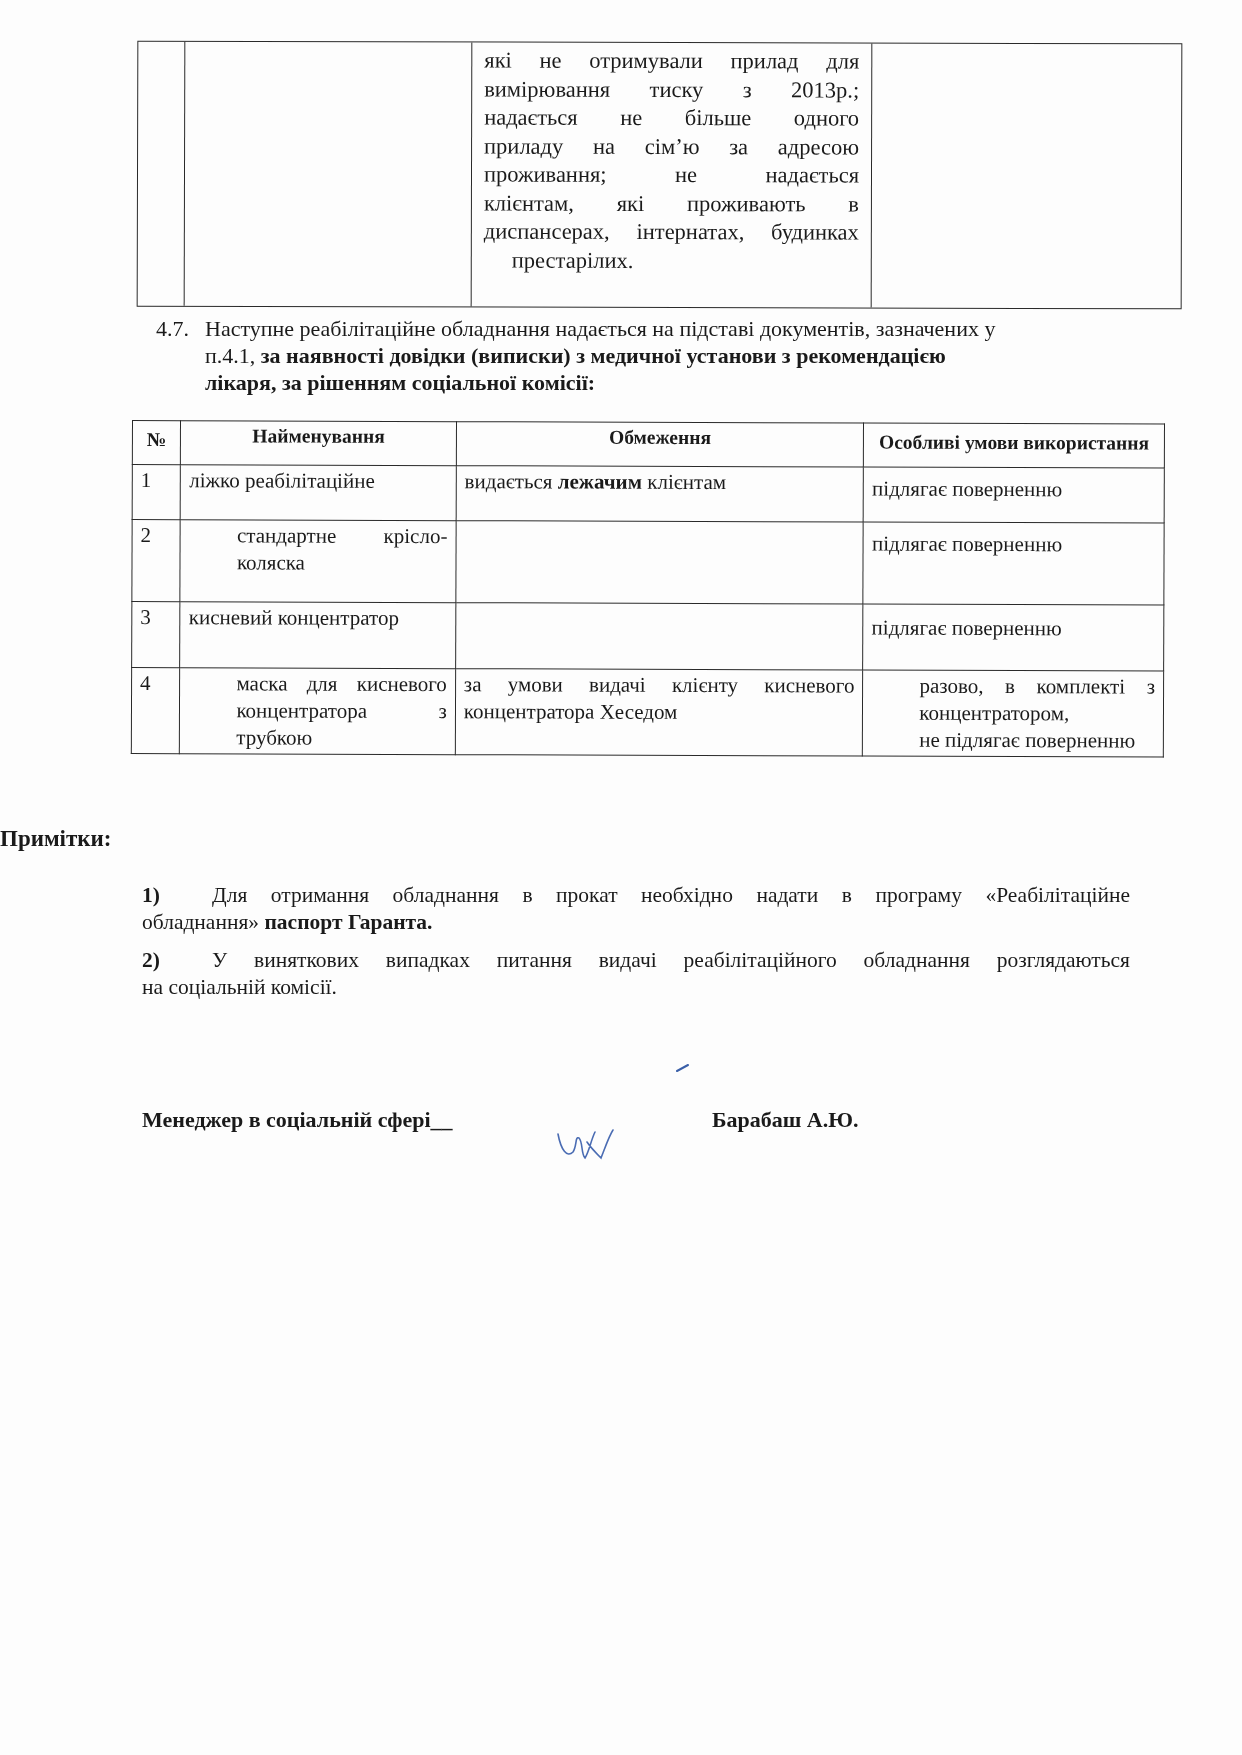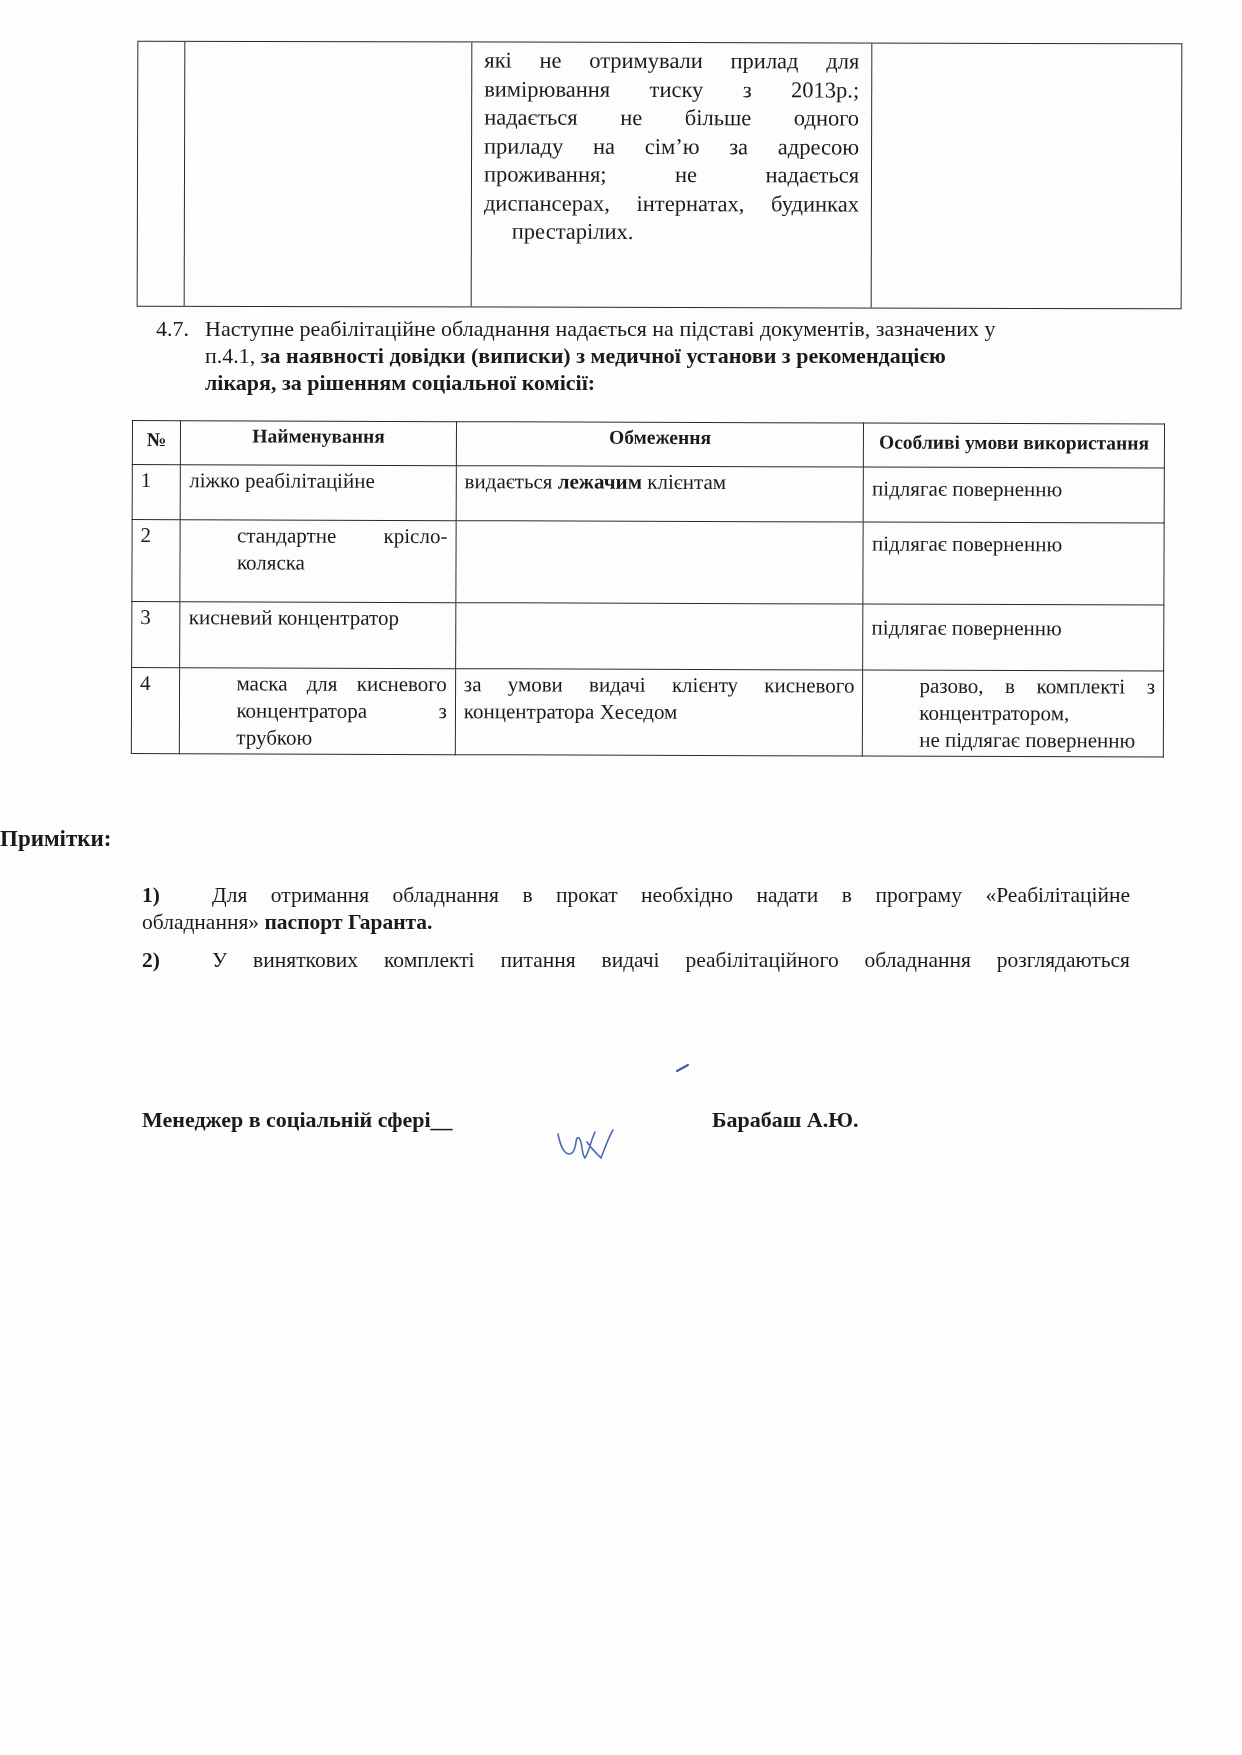--- a/index.html
+++ b/index.html
@@ -51,20 +51,21 @@
 <div class="t1">
   <div class="v" style="left:46px"></div>
   <div class="v" style="left:333px"></div>
   <div class="v" style="left:733px"></div>
   <div class="cell">
     <span>які не отримували прилад для</span>
     <span>вимірювання тиску з 2013р.;</span>
     <span>надається не більше одного</span>
     <span>приладу на сім’ю  за адресою</span>
     <span>проживання; не надається</span>
+    <span>клієнтам, які проживають в</span>
     <span>диспансерах, інтернатах, будинках</span>
     <span class="last">престарілих.</span>
   </div>
 </div>
 
 <div class="para">
   <span class="num">4.7.</span>
   <span class="line" style="top:0">Наступне реабілітаційне обладнання надається на підставі документів, зазначених у</span>
   <span class="line" style="top:27px"><span>п.4.1, </span><span class="bold">за наявності довідки (виписки) з медичної установи з рекомендацією</span></span>
   <span class="line bold" style="top:54px">лікаря, за рішенням соціальної комісії:</span>
@@ -120,21 +121,22 @@
   </table>
 
 <div class="notes-title">Примітки:</div>
 
 <div class="note" style="top:882px">
   <div class="l1"><span class="n">1)</span><span>Для отримання обладнання в прокат необхідно надати в програму «Реабілітаційне</span></div>
   <div><span>обладнання» </span><span class="bold">паспорт Гаранта.</span></div>
 </div>
 
 <div class="note" style="top:947px">
-  <div class="l1"><span class="n">2)</span><span>У виняткових комплекті питання видачі реабілітаційного обладнання розглядаються</span></div>
+  <div class="l1"><span class="n">2)</span><span>У виняткових випадках питання видачі реабілітаційного обладнання розглядаються</span></div>
+  <div><span>на соціальній комісії.</span></div>
 </div>
 
 <div class="sign" style="left:142px">Менеджер в соціальній сфері__</div>
 <div class="sign" style="left:712px">Барабаш А.Ю.</div>
 
 <svg class="signature" width="60" height="36" viewBox="0 0 60 36">
   <path d="M3 6 C 6 22, 12 30, 18 24 C 22 18, 20 8, 24 10 C 28 14, 26 26, 30 30 C 34 24, 36 12, 40 4 M 32 14 C 36 20, 42 26, 46 30 C 50 20, 54 8, 58 2" fill="none" stroke="#4a6cb3" stroke-width="1.6" stroke-linecap="round"></path>
 </svg>
 <svg class="mark" width="14" height="10" viewBox="0 0 14 10">
   <path d="M1 8 L 12 2" stroke="#3a5fa8" stroke-width="2" stroke-linecap="round"></path>

